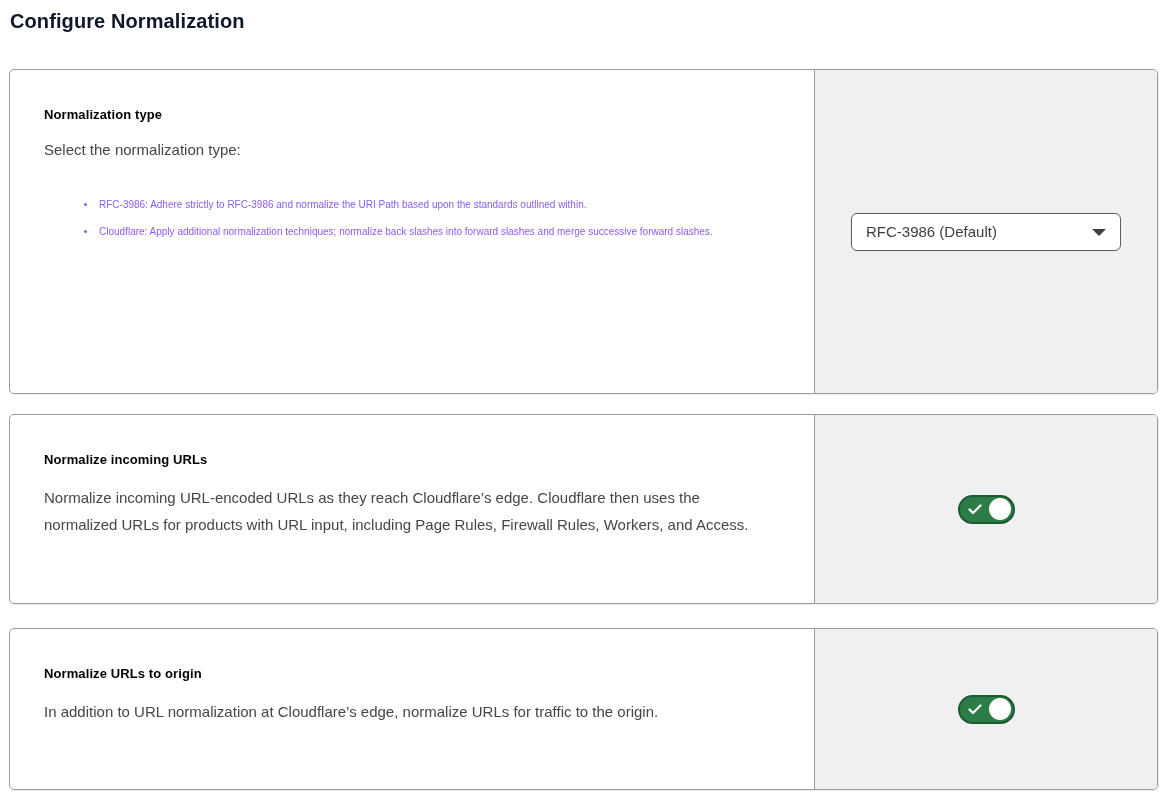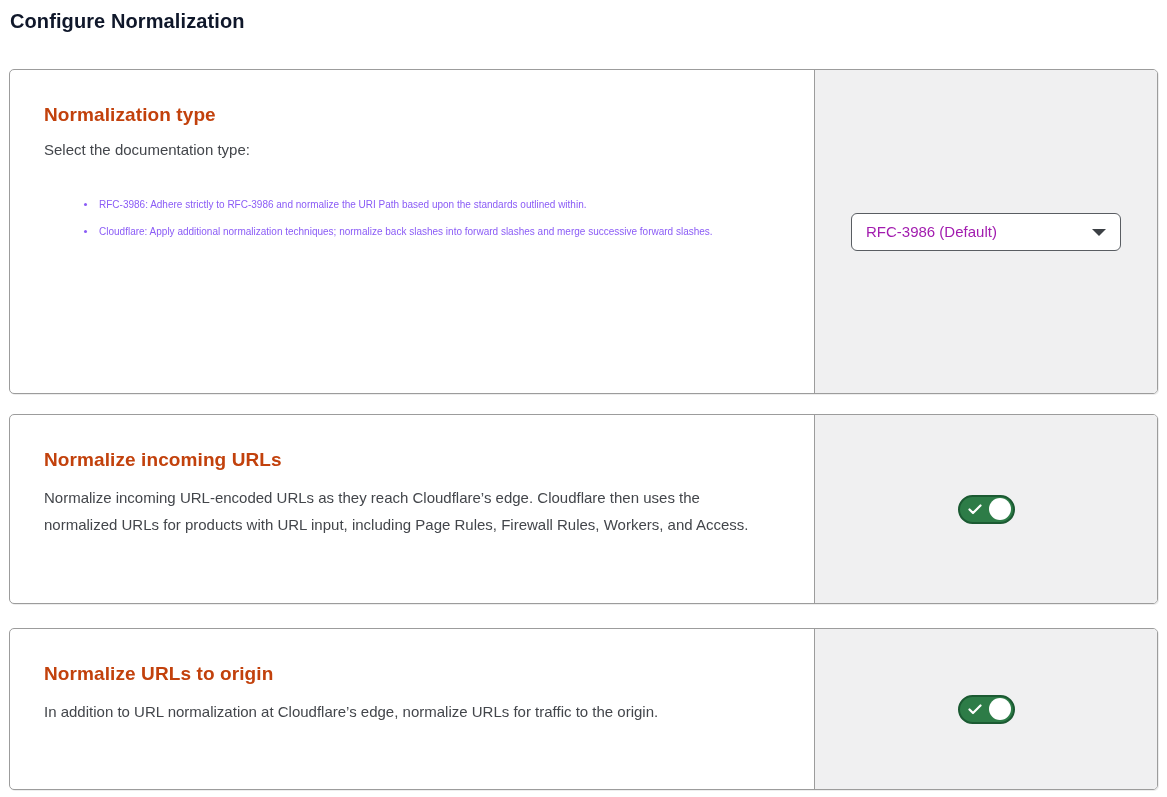--- a/index.html
+++ b/index.html
@@ -39,24 +39,24 @@
   }
   .card-panel {
     flex: 0 0 343px;
     background: #f0f0f1;
     border-left: 1px solid #9c9c9c;
     display: flex;
     align-items: center;
     justify-content: center;
   }
   .card-title {
-    font-size: 19px;
+    font-size: 13px;
     line-height: 25px;
     font-weight: 700;
-    color: #c2410c;
+    color: #000000;
     margin: 0 0 12px 0;
     letter-spacing: 0.1px;
   }
   .card-text {
     font-size: 15px;
     line-height: 27px;
     color: #43464b;
     margin: 0;
     max-width: 728px;
   }
@@ -87,21 +87,21 @@
     border: 1px solid #595d62;
     border-radius: 6px;
     display: flex;
     align-items: center;
     justify-content: space-between;
     padding: 0 14px 0 14px;
     cursor: pointer;
   }
   .select-value {
     font-size: 15px;
-    color: #a21caf;
+    color: #404040;
   }
   .chevron-down {
     width: 0;
     height: 0;
     border-left: 7px solid transparent;
     border-right: 7px solid transparent;
     border-top: 7px solid #3c4045;
     margin-top: 2px;
   }
   
@@ -129,21 +129,21 @@
   }
 </style>
 </head>
 <body>
 
 <h1 class="page-title">Configure Normalization</h1>
 
 <section class="card card-1">
   <div class="card-content">
     <h2 class="card-title">Normalization type</h2>
-    <p class="card-text intro-text">Select the documentation type:</p>
+    <p class="card-text intro-text">Select the normalization type:</p>
     <ul class="bullet-list">
       <li>RFC-3986: Adhere strictly to RFC-3986 and normalize the URI Path based upon the standards outlined within.</li>
       <li>Cloudflare: Apply additional normalization techniques; normalize back slashes into forward slashes and merge successive forward slashes.</li>
     </ul>
   </div>
   <div class="card-panel">
     <div class="select-control" role="button">
       <span class="select-value">RFC-3986 (Default)</span>
       <span class="chevron-down"></span>
     </div>

